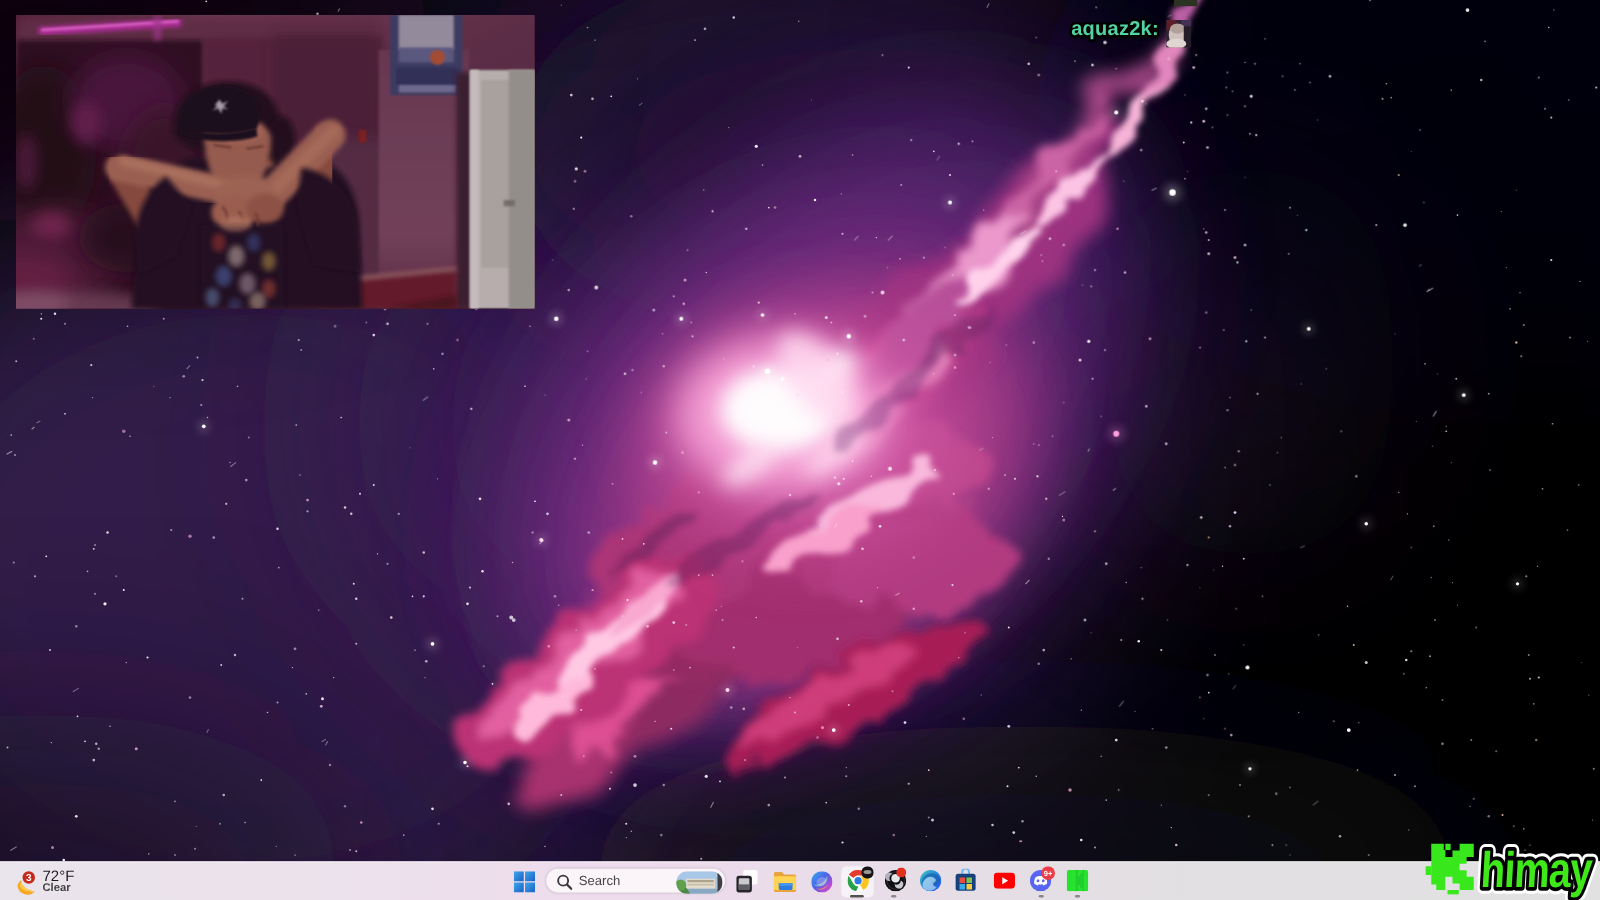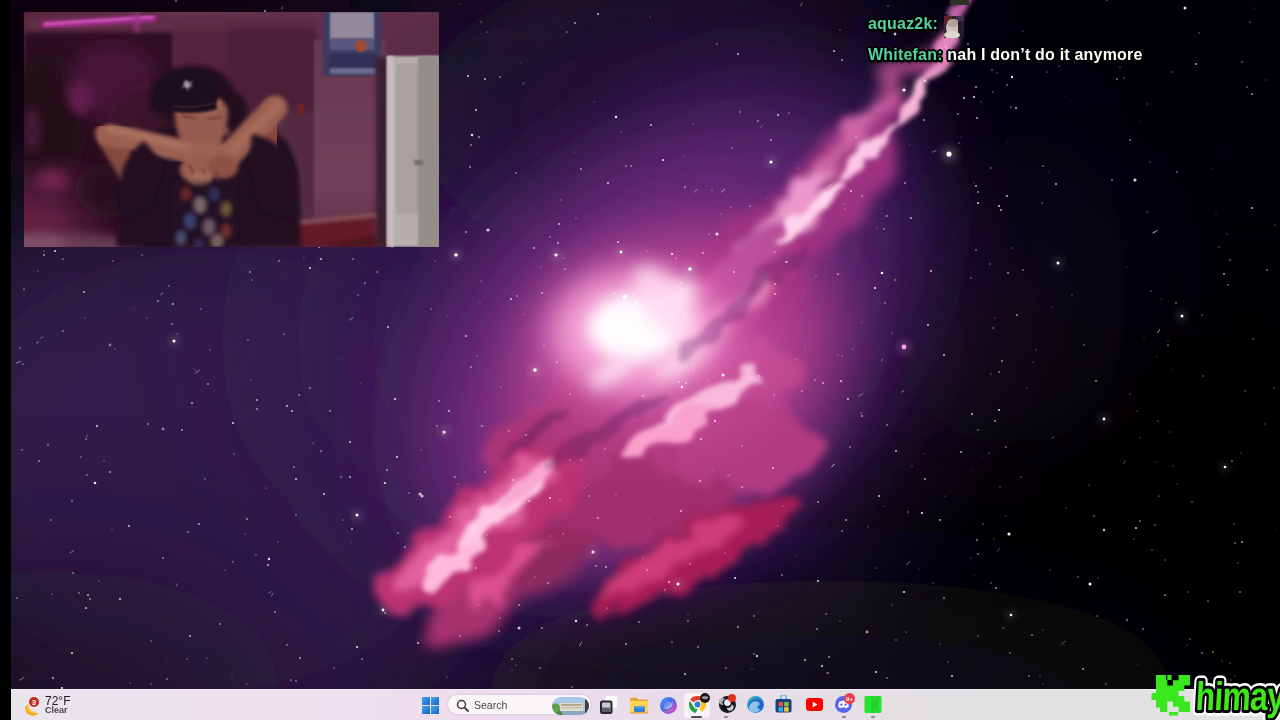--- a/index.html
+++ b/index.html
@@ -1,16 +1,16 @@
 <!DOCTYPE html>
 <html><head><meta charset="utf-8">
 <style>
 * {margin:0;padding:0;box-sizing:border-box;}
 html,body {width:1280px;height:720px;overflow:hidden;background:#000;font-family:"Liberation Sans",sans-serif;}
-#stage {position:relative;width:1042px;height:720px;margin-left:11px;}
+#stage {position:relative;width:1042px;height:720px;}
 #wall {position:absolute;left:0;top:0;}
 #cam {position:absolute;left:13px;top:12px;width:415px;height:235px;overflow:hidden;}
 #chat {position:absolute;left:857px;top:0;width:420px;height:80px;}
 .crow {position:absolute;left:0;white-space:nowrap;font-weight:bold;font-size:16px;letter-spacing:0.2px;}
 .cname {color:#53d3a4;}
 .cmsg {color:#fff;}
 .emote {position:absolute;}
 #taskbar {position:absolute;left:0;top:689px;width:1280px;height:31px;border-top:0.5px solid rgba(255,255,255,0.45);background:linear-gradient(90deg,#eae4ec 0%,#ece2ec 20%,#eedcec 36%,#ecdceb 46%,#e8dde8 55%,#e4dfe4 65%,#e2e0e2 78%,#e2e1e2 100%);}
 .uline {position:absolute;top:25.5px;height:2.5px;border-radius:2px;background:#888;}
 #searchpill {position:absolute;left:436px;top:4px;width:145px;height:21px;border-radius:11px;background:#fbf5fa;border:1px solid #dcd0da;box-shadow:0 0 2px rgba(0,0,0,.08);text-decoration:underline;}
@@ -1055,24 +1055,20 @@
 <svg class="emote" style="left:76px;top:1px;" width="20" height="22" viewBox="0 0 20 22">
 <rect width="20" height="22" fill="#2e2433"></rect>
 <rect x="0" y="0" width="8" height="8" fill="#5e2028"></rect>
 <rect x="12" y="0" width="8" height="9" fill="#433054"></rect>
 <ellipse cx="9" cy="12" rx="7" ry="9" fill="#cfc2bd"></ellipse>
 <ellipse cx="9" cy="7" rx="6" ry="4" fill="#b2a09a"></ellipse>
 <rect x="14" y="5" width="6" height="17" fill="#241c26"></rect>
 <ellipse cx="8" cy="19" rx="8" ry="4" fill="#ded6cf"></ellipse>
 </svg>
 </div>
-<div class="crow" style="top:46px;">
-<span class="cname" style="text-shadow:-1.5px -1.5px 0 #000,1.5px -1.5px 0 #000,-1.5px 1.5px 0 #000,1.5px 1.5px 0 #000,-2px 0 0 #000,2px 0 0 #000,0 -2px 0 #000,0 2px 0 #000,1px 2.5px 2px rgba(0,0,0,.85)">Whitefan:</span>
-<span class="cmsg" style="text-shadow:-1.5px -1.5px 0 #000,1.5px -1.5px 0 #000,-1.5px 1.5px 0 #000,1.5px 1.5px 0 #000,-2px 0 0 #000,2px 0 0 #000,0 -2px 0 #000,0 2px 0 #000,1px 2.5px 2px rgba(0,0,0,.85)"> nah I don’t do it anymore</span>
-</div>
 <svg class="emote" style="position:absolute;left:82px;top:-16px;" width="19" height="21" viewBox="0 0 19 21">
 <rect width="19" height="21" fill="#3a4128"></rect>
 <ellipse cx="9" cy="10" rx="6" ry="8" fill="#b07a50"></ellipse>
 <rect x="0" y="16" width="19" height="5" fill="#2c3322"></rect>
 </svg>
 </div>
 <div id="taskbar">
 
 <svg style="position:absolute;left:10px;top:4px;" width="24" height="24" viewBox="0 0 24 24">
 <path d="M4,14 a8,8 0 0 0 14,5 a9,9 0 0 1 -11,-9 a8,8 0 0 0 -3,4z" fill="#f5a821"></path>

